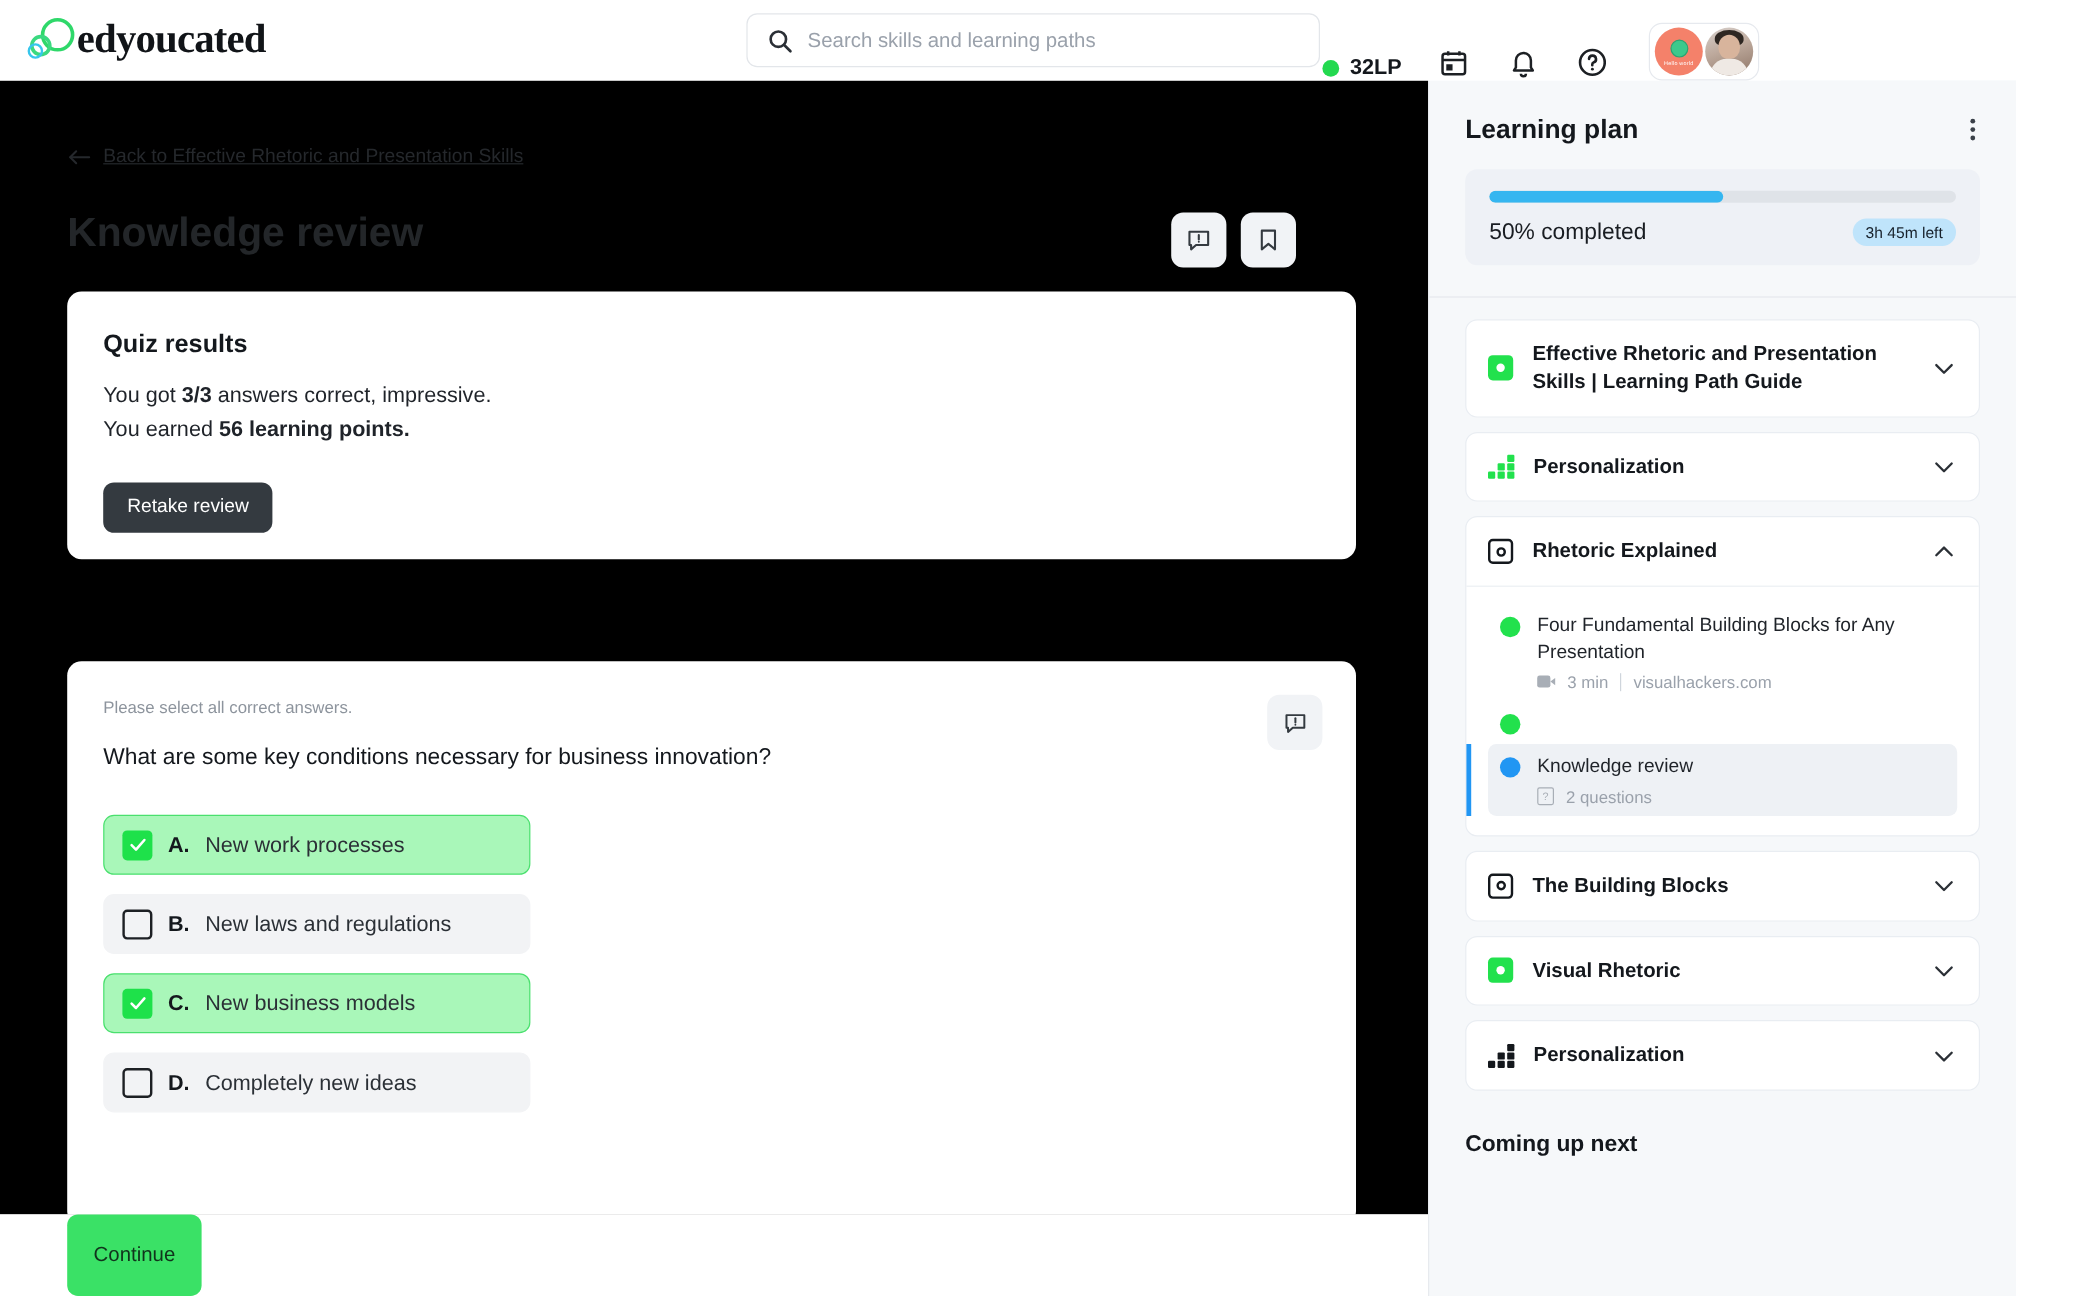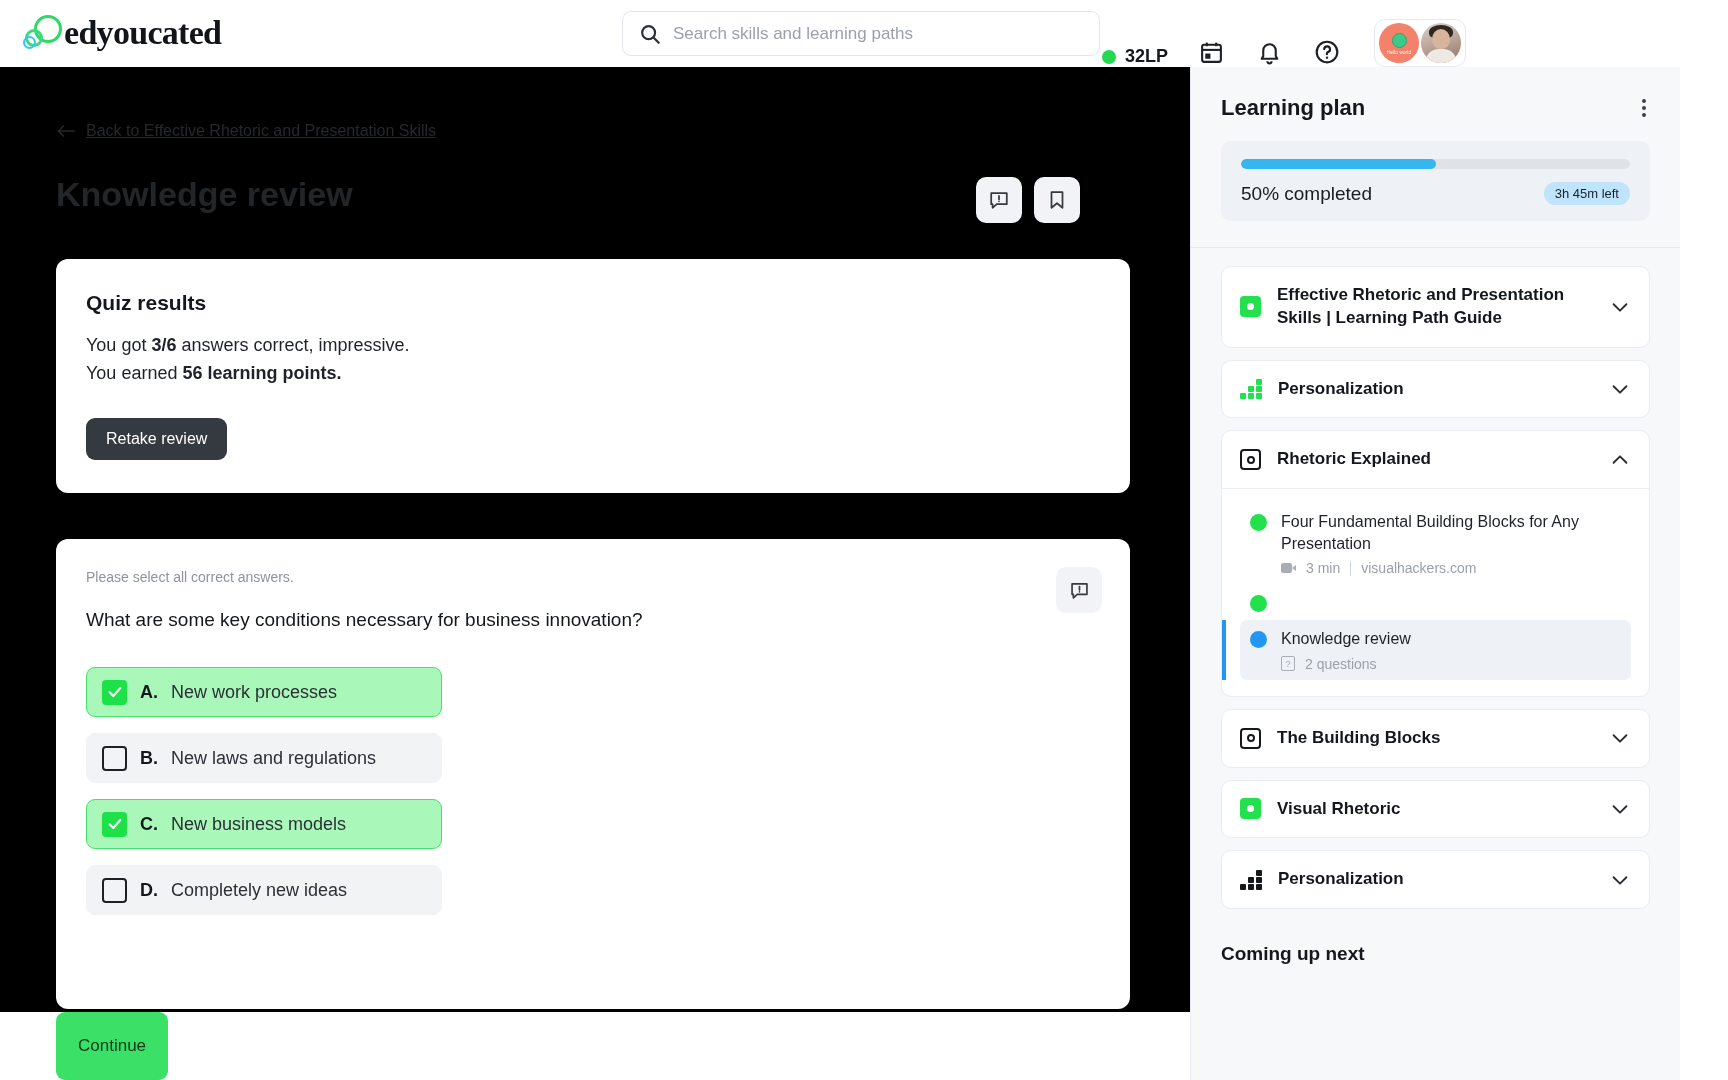--- a/index.html
+++ b/index.html
@@ -82,33 +82,33 @@
   .sq-btn {
     width:46px; height:46px; border-radius:10px; background:#f1f3f6;
     display:flex; align-items:center; justify-content:center; cursor:pointer;
   }
 
   .card {
     position:absolute; left:56px; width:1074px;
     background:#ffffff; border-radius:12px;
     box-shadow:0 1px 3px rgba(0,0,0,.10);
   }
-  #results-card { top:192px; padding:32px 30px 33px 30px; }
+  #results-card { top:176px; padding:32px 30px 22px 30px; }
   .card-h { font-size:21px; font-weight:bold; margin-bottom:16px; color:#14181d; }
   .res-line { font-size:18px; line-height:1.58; color:#1f2329; }
   .res-line b { font-weight:bold; }
   .dark-btn {
     display:inline-flex; align-items:center; gap:10px;
     background:#343a40; color:#ffffff; border:none;
     padding:12px 20px; border-radius:9px; font-size:16px; cursor:pointer;
     font-family:"Liberation Sans", sans-serif;
   }
   #retake-btn { margin-top:30px; }
 
-  #question-card { top:472px; padding:30px 30px 40px 30px; min-height:470px; }
+  #question-card { top:484px; padding:30px 30px 40px 30px; min-height:470px; }
   .q-hint { font-size:14px; color:#8d949d; }
   .q-text { font-size:19px; color:#14181d; margin-top:24px; }
   .q-feedback { position:absolute; right:28px; top:28px; }
   #download-btn { margin-top:26px; }
 
   .options { margin-top:36px; display:flex; flex-direction:column; gap:16px; }
   .opt {
     width:356px; height:50px; border-radius:9px;
     display:flex; align-items:center; padding-left:15px; gap:13px; cursor:pointer;
   }
@@ -284,21 +284,21 @@
     <div class="sq-btn">
       <svg width="22" height="22" viewBox="0 0 24 24" fill="none" stroke="#343a40" stroke-width="1.9">
         <path d="M6 3.5h12v17l-6-5-6 5z" stroke-linejoin="round"></path>
       </svg>
     </div>
   </div>
 
   <div class="card" id="results-card">
     <div class="card-h">Quiz results</div>
     <div class="res-line">
-      <span>You got </span><b>3/6</b><span> answers correct, impressive.</span>
+      <span>You got </span><b>3/3</b><span> answers correct, impressive.</span>
     </div>
     <div class="res-line">
       <span>You earned </span><b>56 learning points.</b>
     </div>
     <button class="dark-btn" id="retake-btn">Retake review</button>
   </div>
 
   <div class="card" id="question-card">
     <div class="sq-btn q-feedback">
       <svg width="21" height="21" viewBox="0 0 24 24" fill="none" stroke="#343a40" stroke-width="1.9">

